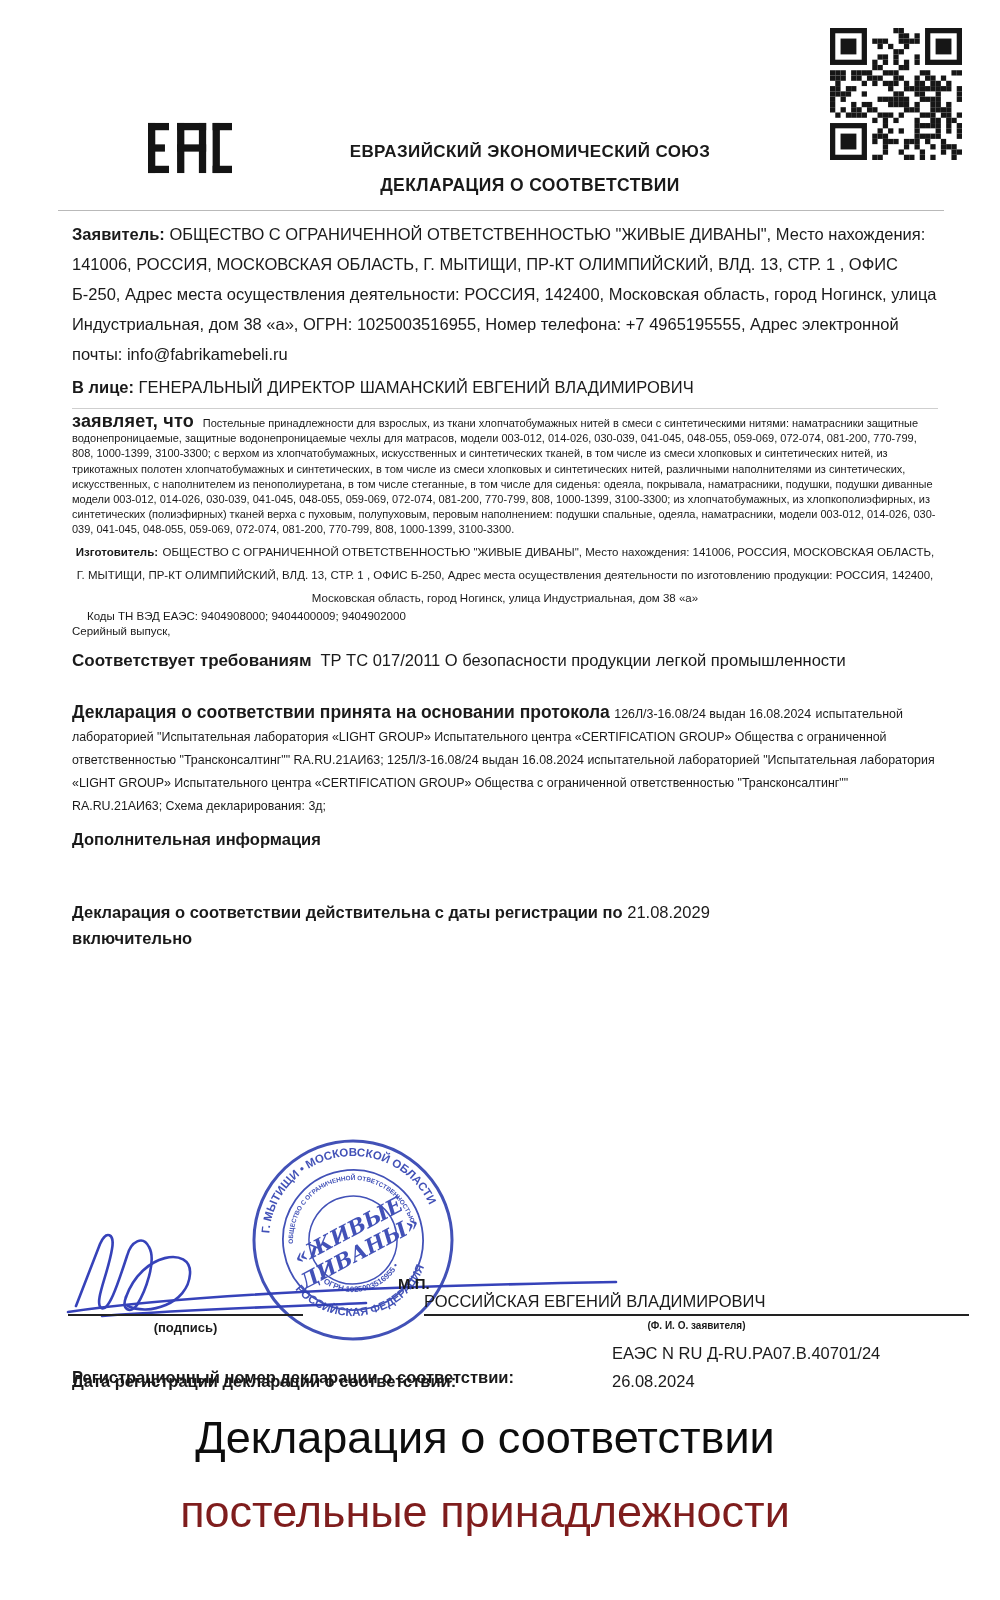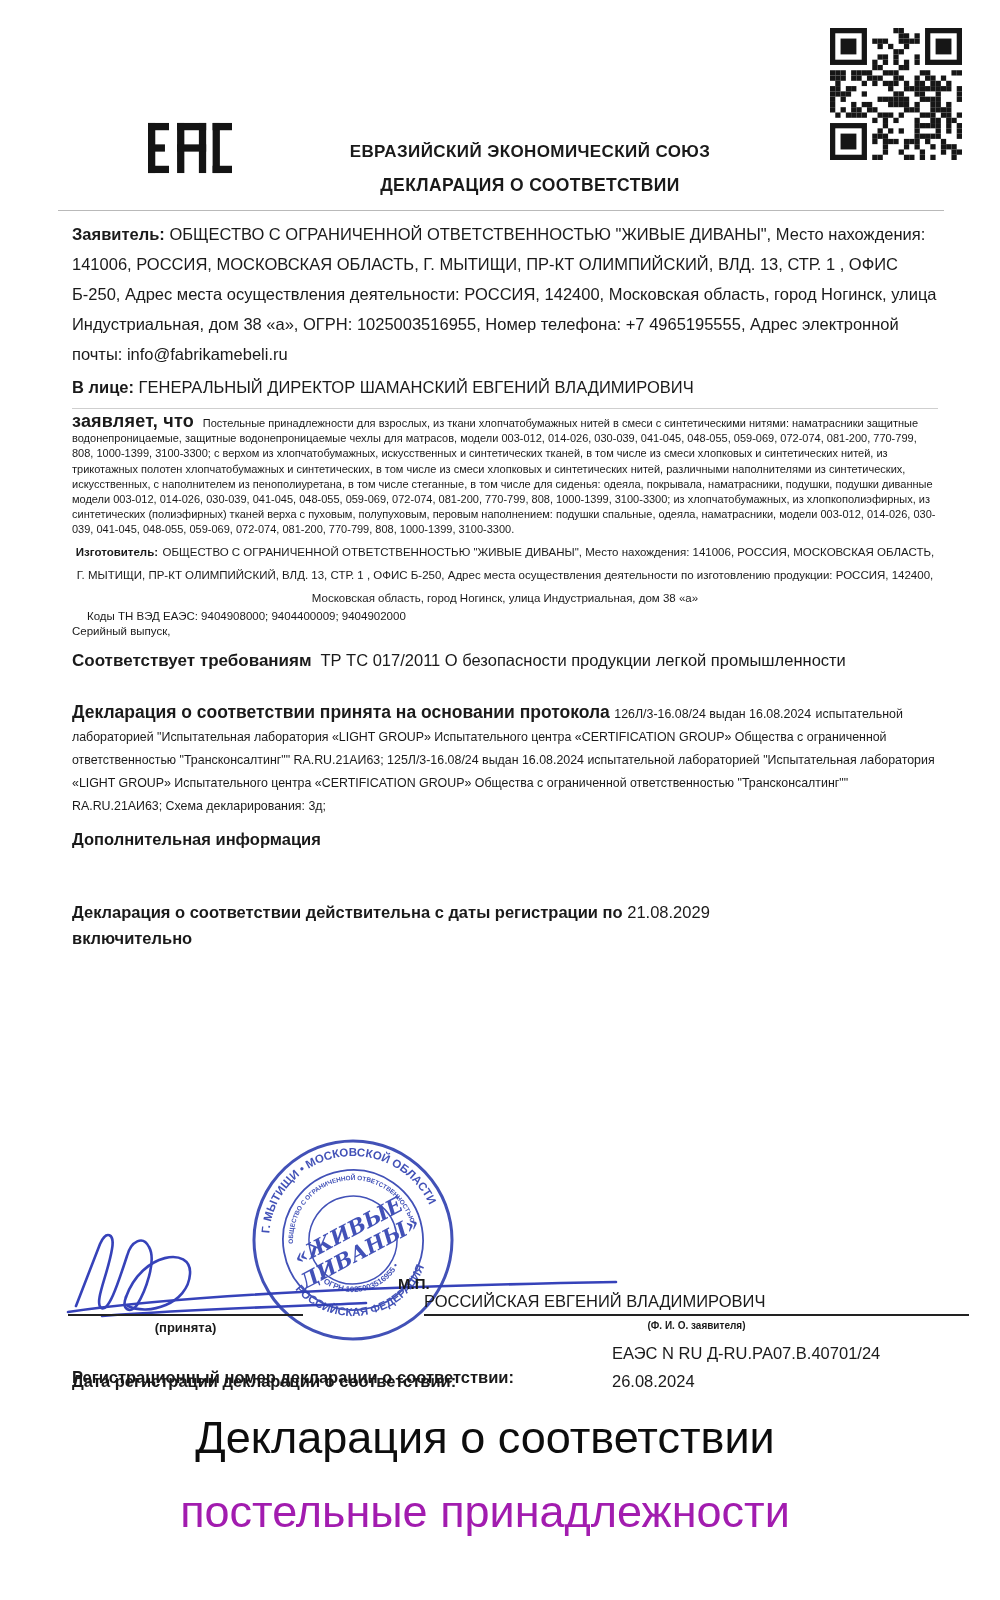--- a/index.html
+++ b/index.html
@@ -46,21 +46,21 @@
   .sig-line{position:absolute;left:68px;top:1314px;width:235px;border-top:2px solid #222;}
   .fio-line{position:absolute;left:424px;top:1314px;width:545px;border-top:2px solid #222;}
   .sig-cap{position:absolute;left:68px;top:1320px;width:235px;text-align:center;font-size:13px;font-weight:bold;}
   .fio-cap{position:absolute;left:424px;top:1320px;width:545px;text-align:center;font-size:10px;font-weight:bold;}
   .reg-label1{position:absolute;left:72px;top:1368px;font-size:16.5px;font-weight:bold;}
   .reg-value1{position:absolute;left:612px;top:1344px;font-size:16.5px;}
   .reg-label2{position:absolute;left:72px;top:1372px;font-size:16.5px;font-weight:bold;}
   .reg-value2{position:absolute;left:612px;top:1372px;font-size:16.5px;}
   
   .footer1{position:absolute;left:0;top:1412px;width:970px;text-align:center;font-size:45px;color:#0d0d0d;}
-  .footer2{position:absolute;left:0;top:1486px;width:970px;text-align:center;font-size:45px;color:#a21caf;}
+  .footer2{position:absolute;left:0;top:1486px;width:970px;text-align:center;font-size:45px;color:#7f1d1d;}
 </style>
 </head>
 <body>
 
 <div class="page">
 
   <div class="eac-logo">
     <svg viewBox="0 0 104 62" width="84" height="64" fill="#141414">
       <rect x="0" y="0" width="9" height="62"></rect>
         <rect x="0" y="0" width="26" height="9"></rect>
@@ -350,21 +350,21 @@
         <text x="105" y="102" text-anchor="middle">«ЖИВЫЕ</text>
         <text x="105" y="126" text-anchor="middle">ДИВАНЫ»</text>
       </g>
     </g>
   </svg>
 
   <div class="mp">М.П.</div>
   <div class="fio-name">РОССИЙСКАЯ ЕВГЕНИЙ ВЛАДИМИРОВИЧ</div>
   <div class="sig-line"></div>
   <div class="fio-line"></div>
-  <div class="sig-cap">(принята)</div>
+  <div class="sig-cap">(подпись)</div>
   <div class="fio-cap">(Ф. И. О. заявителя)</div>
 
   <div class="reg-label1">Регистрационный номер декларации о соответствии:</div>
   <div class="reg-value1">ЕАЭС N RU Д-RU.РА07.В.40701/24</div>
   <div class="reg-label2">Дата регистрации декларации о соответствии:</div>
   <div class="reg-value2">26.08.2024</div>
 
   <div class="footer1">Декларация о соответствии</div>
   <div class="footer2">постельные принадлежности</div>
 

